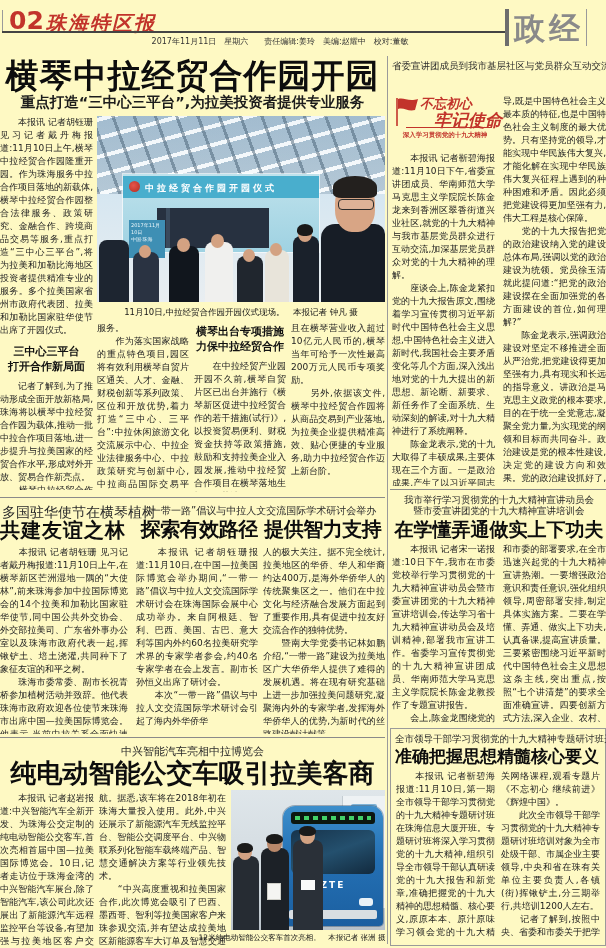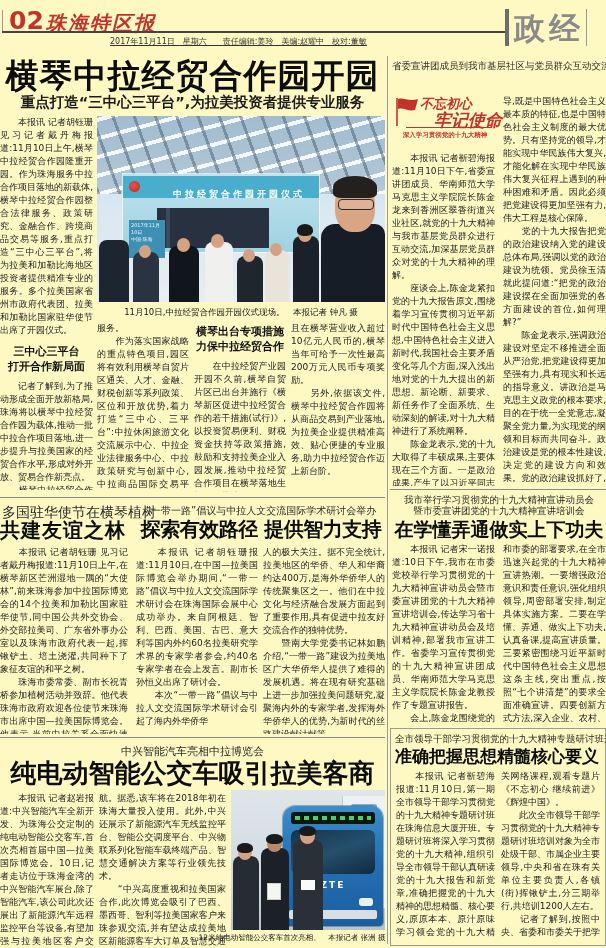--- a/index.html
+++ b/index.html
@@ -24,21 +24,21 @@
 </style>
 </head>
 <body>
 
 <div class="page">
 
   <div class="abs vline" style="left:2px;top:10px;height:22px;"></div>
   <div class="abs red" style="left:9px;top:6px;font-size:25px;font-weight:900;">02</div>
   <div class="abs red" style="left:46px;top:10px;font-size:20px;font-weight:900;font-style:italic;font-family:'DejaVu Serif','Liberation Serif',serif;letter-spacing:2px;">珠海特区报</div>
   <div class="abs" style="left:2px;top:31px;width:503px;height:2px;background:#444;"></div>
-  <div class="abs" style="left:110px;top:36px;width:340px;font-size:8px;color:#333;text-align:left;text-decoration:underline;">2017年11月11日　星期六　　责任编辑:姜玲　美编:赵耀中　校对:董敏</div>
+  <div class="abs" style="left:110px;top:36px;width:340px;font-size:8px;color:#333;text-align:center;">2017年11月11日　星期六　　责任编辑:姜玲　美编:赵耀中　校对:董敏</div>
   <div class="abs" style="left:505px;top:9px;width:4px;height:37px;background:#6d6d6d;"></div>
   <div class="abs" style="left:514px;top:8px;font-size:31px;font-weight:900;color:#8a8a8a;letter-spacing:4px;">政经</div>
   <div class="abs vline" style="left:586px;top:9px;height:37px;"></div>
 
   <div class="abs serifh center" style="left:0;top:54px;width:385px;font-size:33px;letter-spacing:1px;white-space:nowrap;">横琴中拉经贸合作园开园</div>
   <div class="abs center" style="left:0;top:93px;width:385px;font-size:14.5px;font-weight:600;color:#1c1c1c;">重点打造“三中心三平台”,为拉美投资者提供专业服务</div>
 
   <div class="abs" style="left:0;top:116px;width:93px;height:374px;overflow:hidden;">
     <div class="jt t">　　本报讯 记者胡钰珊 见习记者戴丹梅报道:11月10日上午,横琴中拉经贸合作园隆重开园。作为珠海服务中拉合作项目落地的新载体,横琴中拉经贸合作园整合法律服务、政策研究、金融合作、跨境商品交易等服务,重点打造“三中心三平台”,将为拉美和加勒比海地区投资者提供精准专业的服务。多个拉美国家省州市政府代表团、拉美和加勒比国家驻华使节出席了开园仪式。</div>
     <div class="crosshead t">三中心三平台
@@ -47,21 +47,21 @@
 　　横琴中拉经贸合作园位于横琴自贸片区核心地段,占地8.7万平方米,计容面积约24.4万平方米,共有9栋主体建筑以及独具特色的岭南风情街,集骑楼办公楼、高端公寓、公共技术服务平台、展示体验中心等软硬件设施及一站式服务中心等配套服务设施于一体,并配置了高速互联网平台、信息化大堂、健康中心、机器人停车等智能化配套服务。</div>
   </div>
 
   <div class="abs photo" style="left:97px;top:116px;width:288px;height:186px;background:linear-gradient(180deg,#b9d3e6 0%,#d7e7f1 45%,#e9eef1 100%);">
     <div class="abs" style="left:0;top:0;width:288px;height:78px;background:
       repeating-linear-gradient(70deg, rgba(70,95,115,.5) 0 3px, rgba(255,255,255,0) 3px 20px),
       repeating-linear-gradient(-15deg, rgba(255,255,255,.8) 0 4px, rgba(120,145,165,.35) 4px 18px);"></div>
     <div class="abs" style="left:26px;top:58px;width:196px;height:78px;background:linear-gradient(180deg,#bfe2ec,#9fd2e2);box-shadow:0 0 0 1px rgba(255,255,255,.6);"></div>
     <div class="abs" style="left:26px;top:60px;width:196px;height:22px;background:#49aecd;">
       <span class="abs" style="left:6px;top:5px;width:11px;height:11px;border-radius:50%;background:radial-gradient(circle at 40% 40%,#e6544a,#b42c20);"></span>
-      <span class="abs" style="left:22px;top:12px;font-size:9px;color:#fff;letter-spacing:3px;font-weight:700;white-space:nowrap;margin-left:28px;">中拉经贸合作园开园仪式</span>
+      <span class="abs" style="left:22px;top:6px;font-size:9px;color:#fff;letter-spacing:3px;font-weight:700;white-space:nowrap;">中拉经贸合作园开园仪式</span>
     </div>
     <div class="abs" style="left:60px;top:92px;width:112px;height:40px;background:linear-gradient(90deg,#273140 0 8%,#3a4a5c 8% 12%,#273140 12% 100%);"></div>
     <div class="abs t" style="left:32px;top:104px;width:32px;height:34px;background:#3e8fb4;color:#eaf6fa;font-size:5px;line-height:7px;padding:2px;">2017年11月10日
 中国·珠海</div>
     <div class="sil" style="left:2px;bottom:0;width:30px;height:62px;"></div>
     <div class="sil" style="left:36px;bottom:0;width:26px;height:50px;background:#2a3342;"></div>
     <div class="head" style="left:42px;bottom:44px;width:12px;height:13px;"></div>
     <div class="sil" style="left:72px;bottom:0;width:30px;height:56px;background:#11161d;"></div>
     <div class="head" style="left:80px;bottom:50px;width:13px;height:14px;"></div>
     <div class="sil" style="left:108px;bottom:0;width:28px;height:60px;background:#f0f0ee;"></div>

